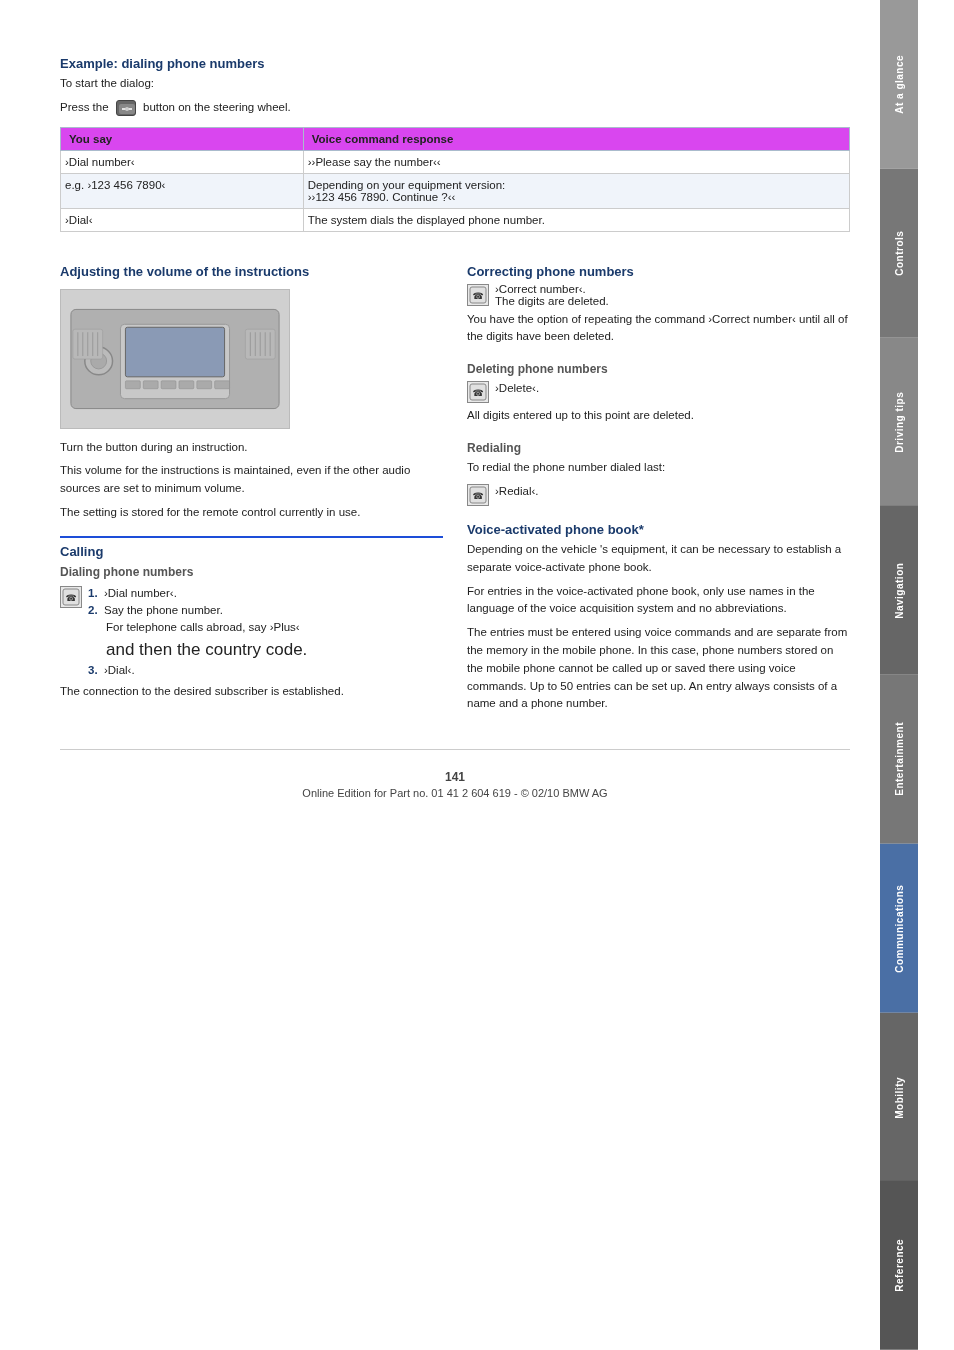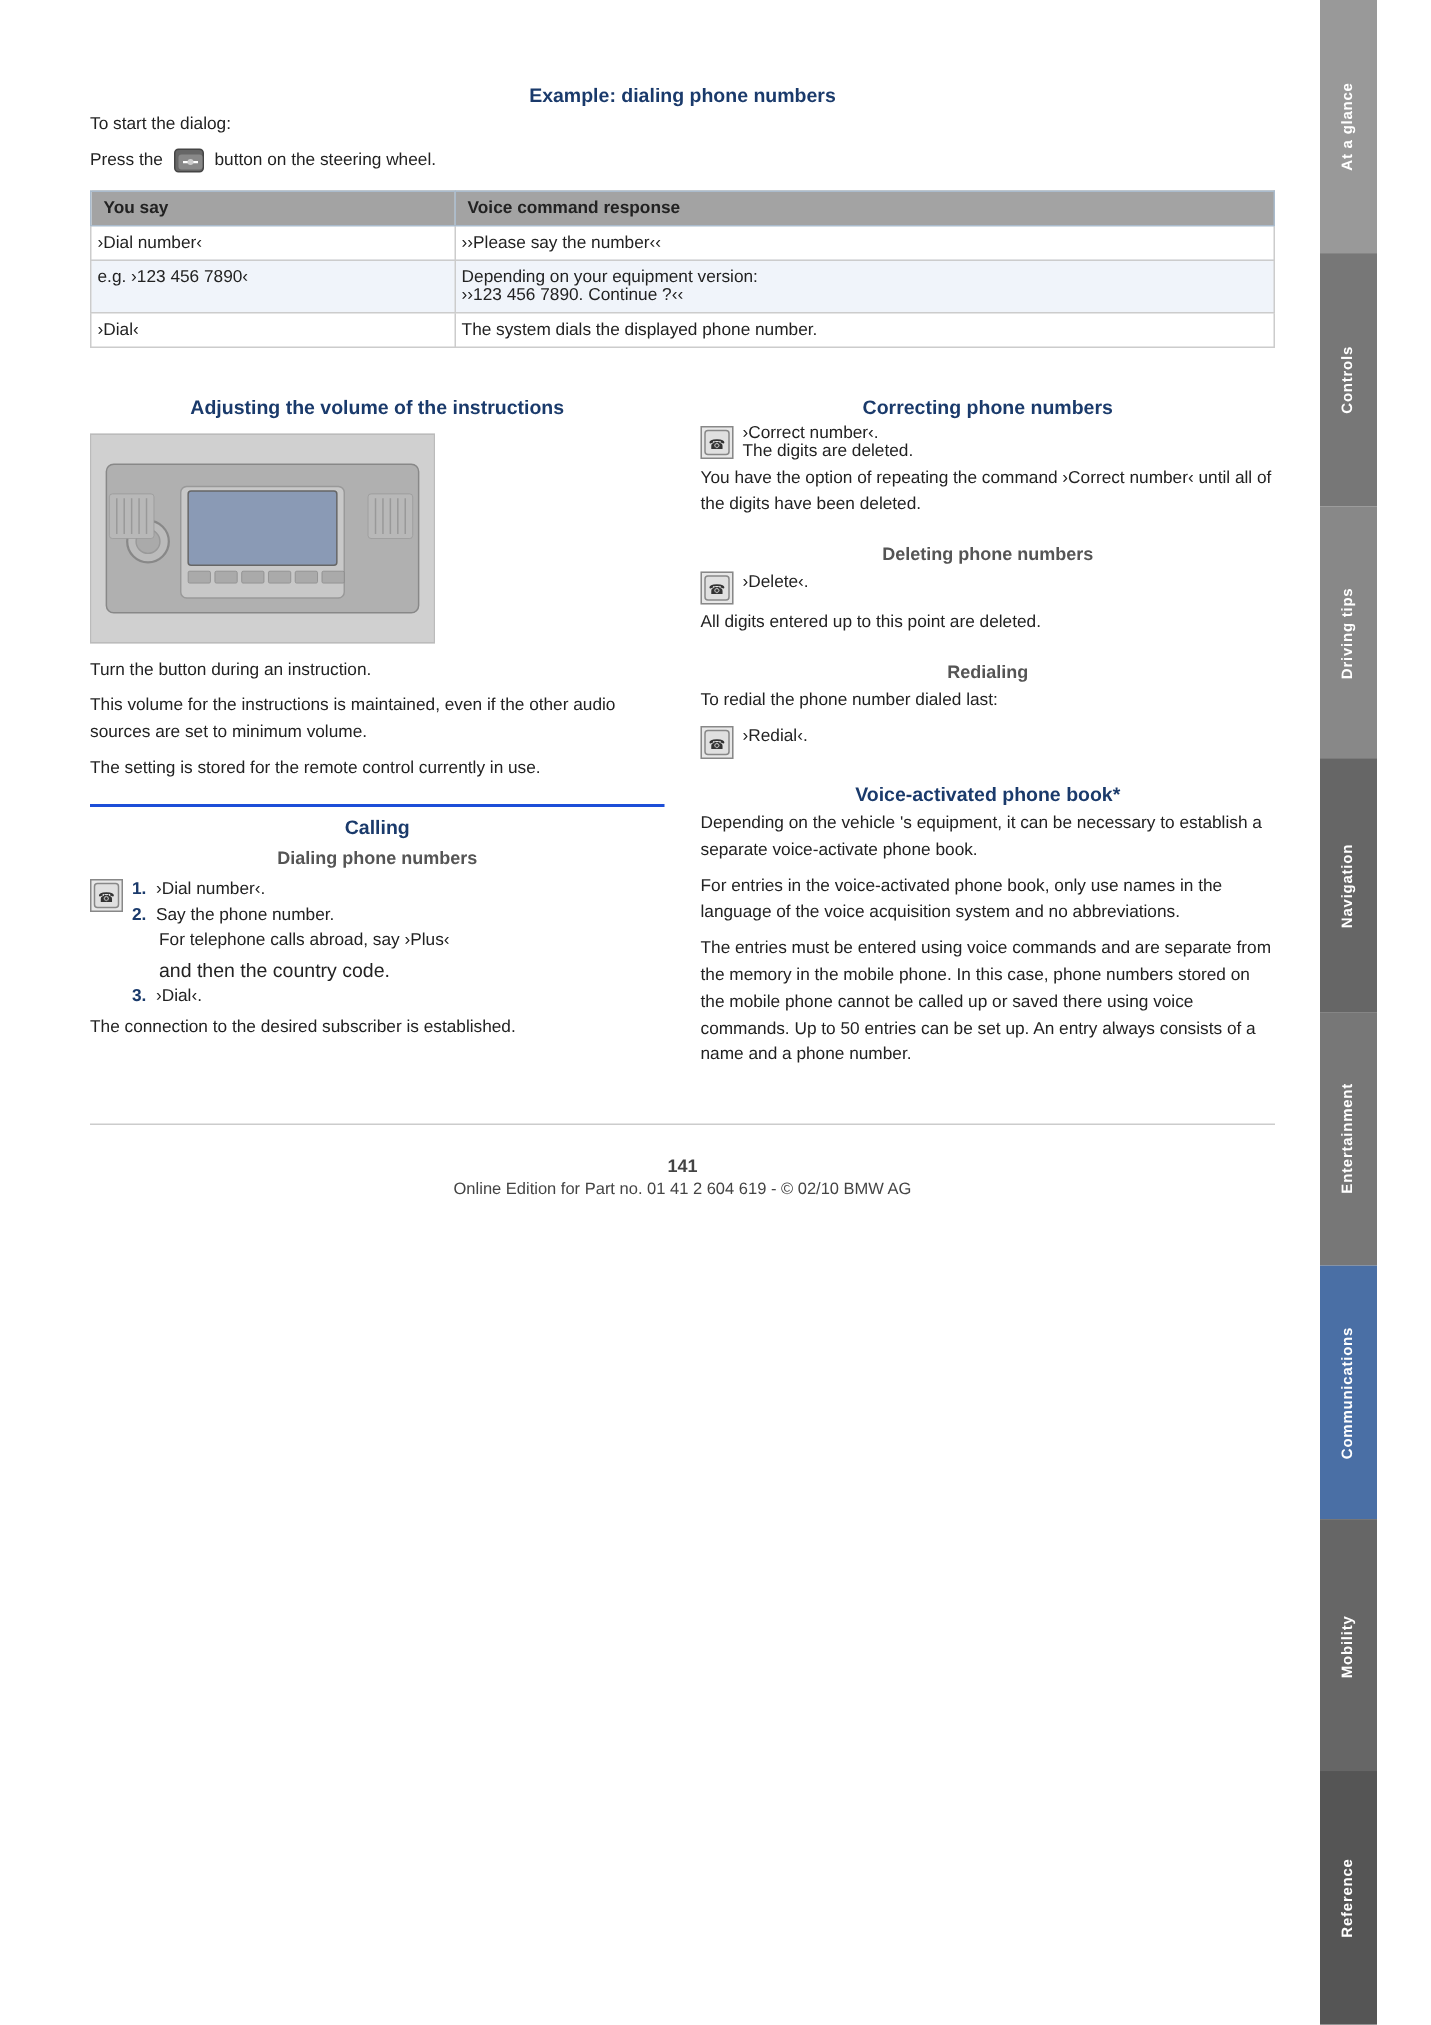--- a/index.html
+++ b/index.html
@@ -53,32 +53,31 @@
     .tab-mobility { background: #666; }
     .tab-reference { background: #555; }
 
     
     .section-title {
       font-size: 13px;
       font-weight: bold;
       color: #1a3a6b;
       margin-bottom: 4px;
       margin-top: 16px;
-      text-align: center;
     }
 
     
     .dial-table {
       width: 100%;
       border-collapse: collapse;
       margin: 10px 0 16px 0;
       font-size: 11.5px;
     }
     .dial-table th {
-      background: #a3a3a3;
+      background: #d946ef;
       font-weight: bold;
       padding: 5px 8px;
       text-align: left;
       border: 1px solid #aabbcc;
     }
     .dial-table td {
       padding: 5px 4px;
       border: 1px solid #ccc;
       vertical-align: top;
     }
@@ -279,21 +278,21 @@
             <div class="cmd-icon">
               <svg width="18" height="18" viewBox="0 0 18 18">
                   <rect x="1" y="1" width="16" height="16" rx="2" fill="#e0e0e0" stroke="#888" stroke-width="1"></rect>
                   <text x="9" y="13" text-anchor="middle" font-size="9" fill="#333" font-family="Arial">☎</text>
                 </svg>
             </div>
             <div>
               <div style="font-size:11.5px;line-height:1.5;"><span style="font-weight:bold;color:#1a3a6b;">1.</span>&nbsp; ›Dial number‹.</div>
               <div style="font-size:11.5px;line-height:1.5;"><span style="font-weight:bold;color:#1a3a6b;">2.</span>&nbsp; Say the phone number.</div>
               <div style="font-size:11.5px;line-height:1.5;margin-left:18px;">For telephone calls abroad, say ›Plus‹</div>
-              <div style="font-size:13px;line-height:1.5;margin-left:18px;">and then the country code.</div>
+              <div style="font-size:17px;line-height:1.5;margin-left:18px;">and then the country code.</div>
               <div style="font-size:11.5px;line-height:1.5;"><span style="font-weight:bold;color:#1a3a6b;">3.</span>&nbsp; ›Dial‹.</div>
             </div>
           </div>
 
           <p>The connection to the desired subscriber is established.</p>
         </div>
       </div>
 
       <div class="col-right">
 

